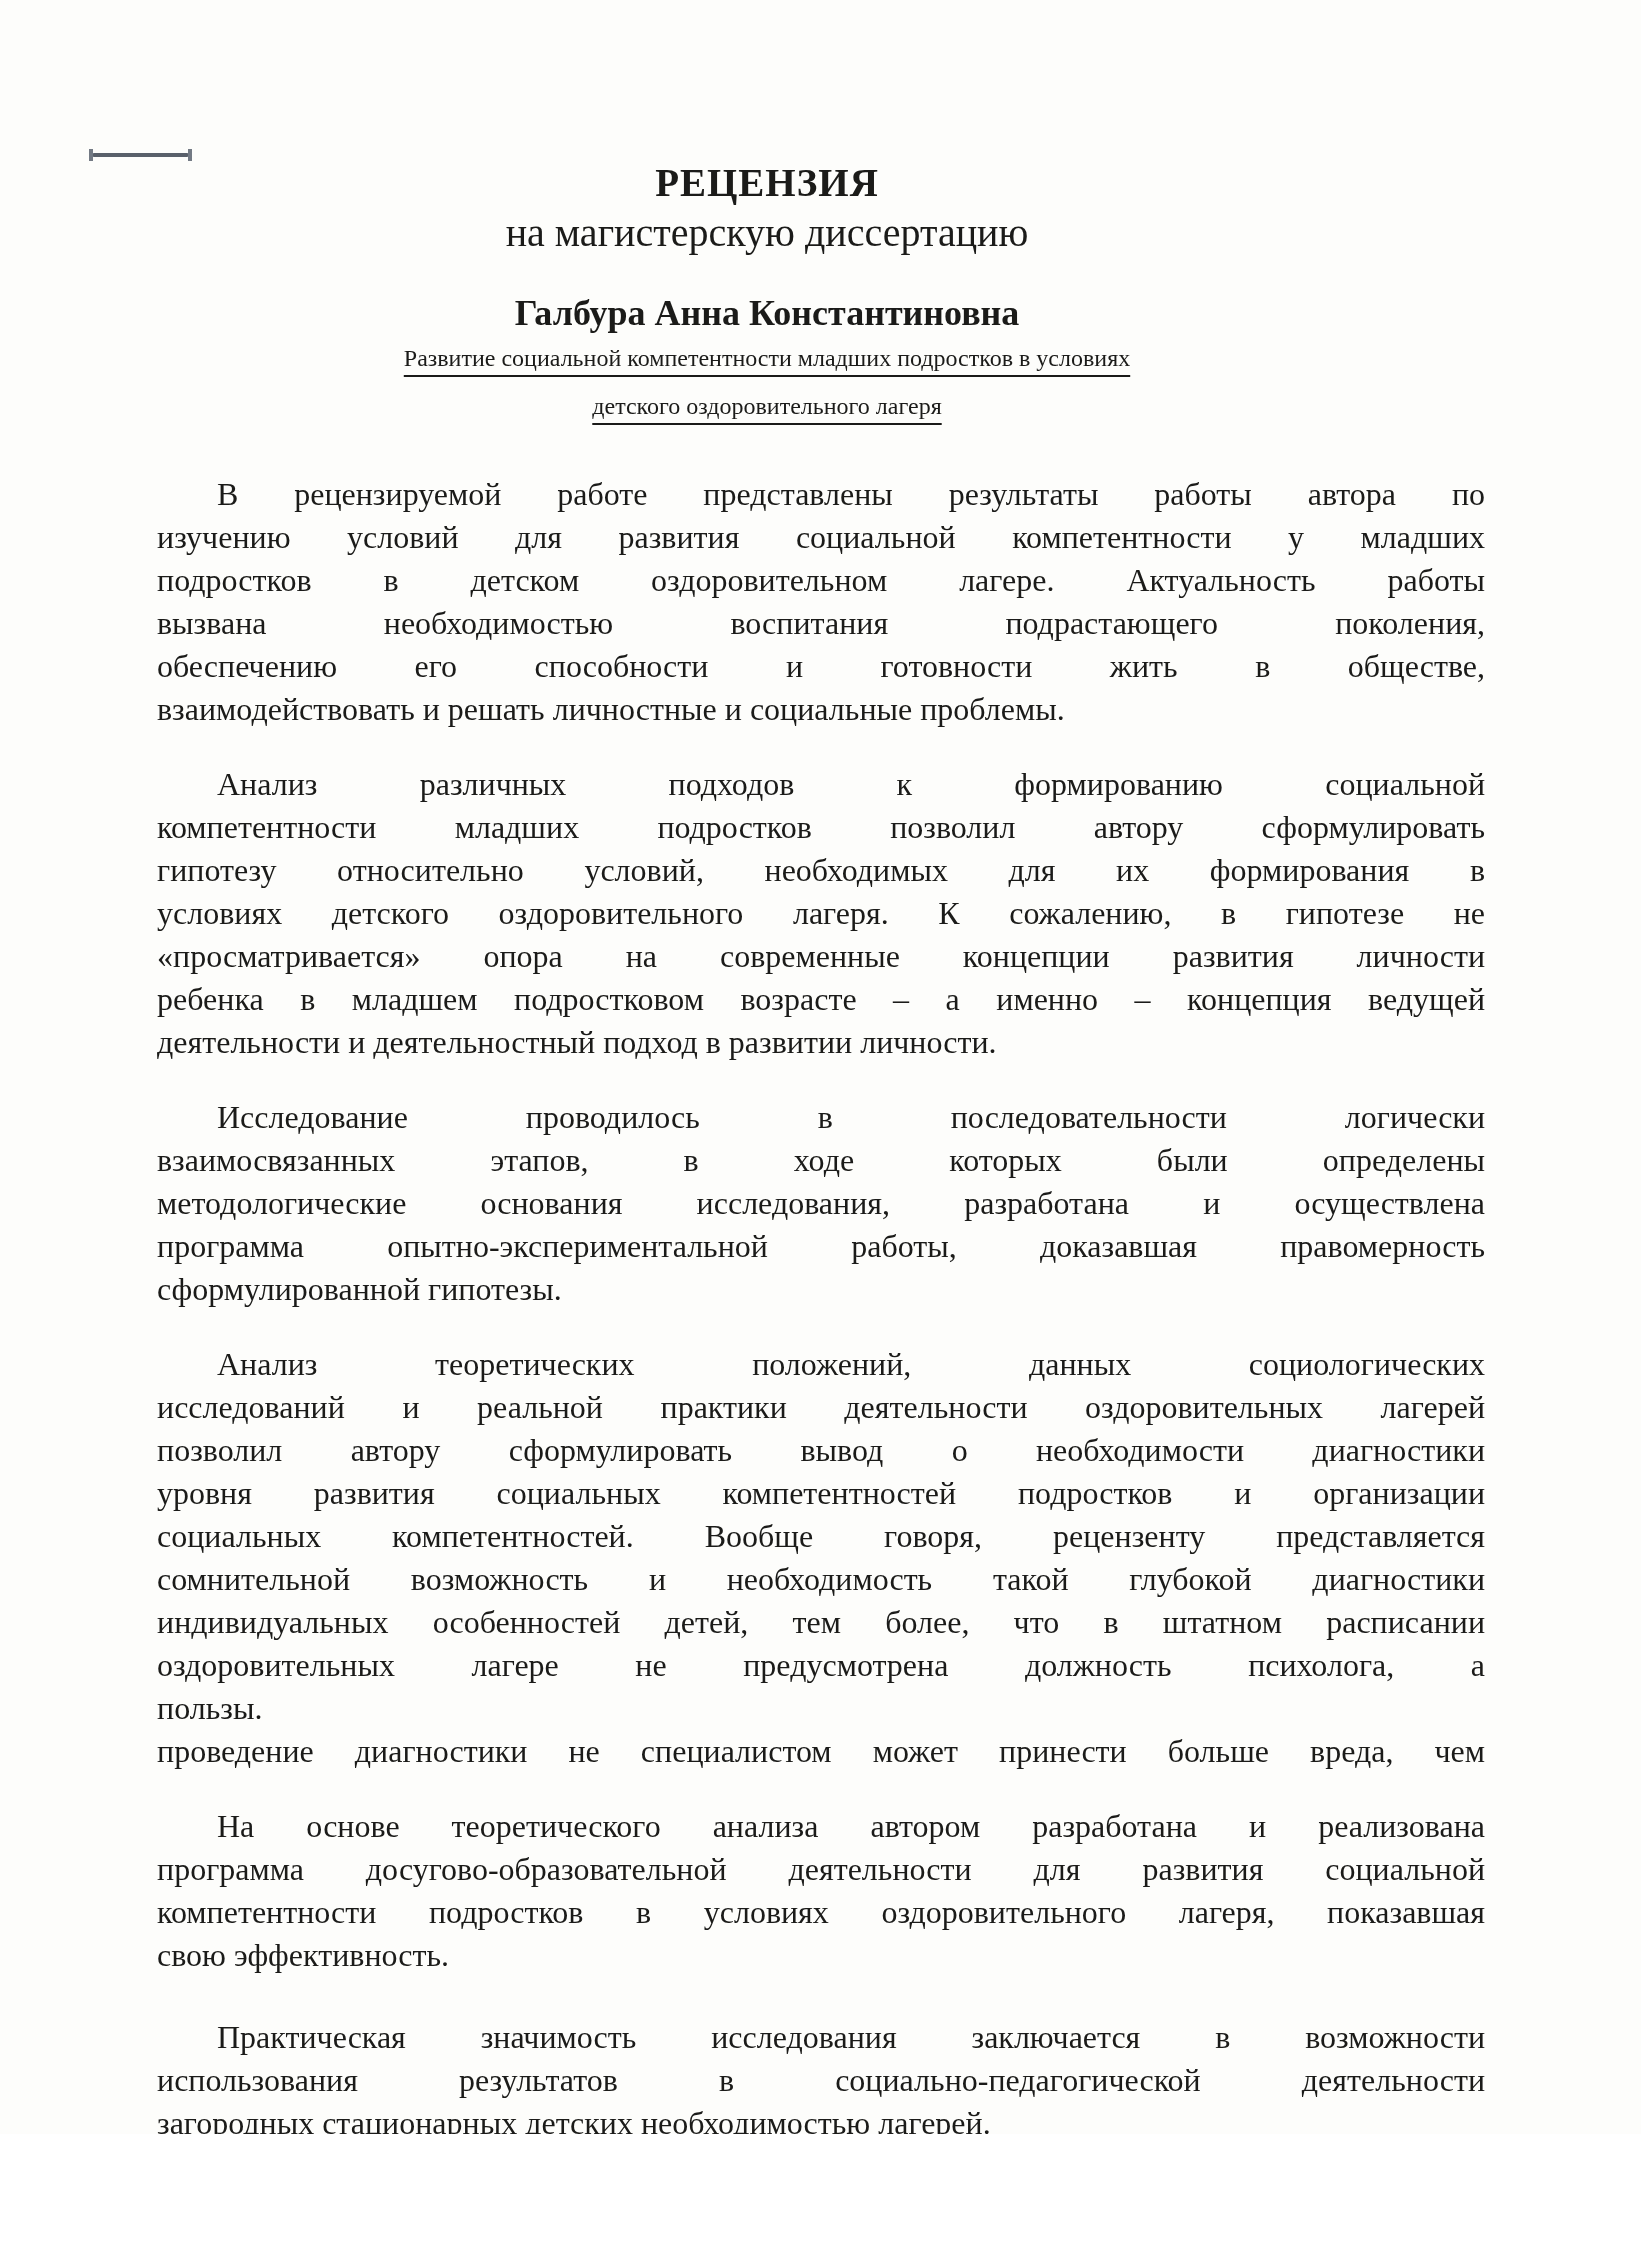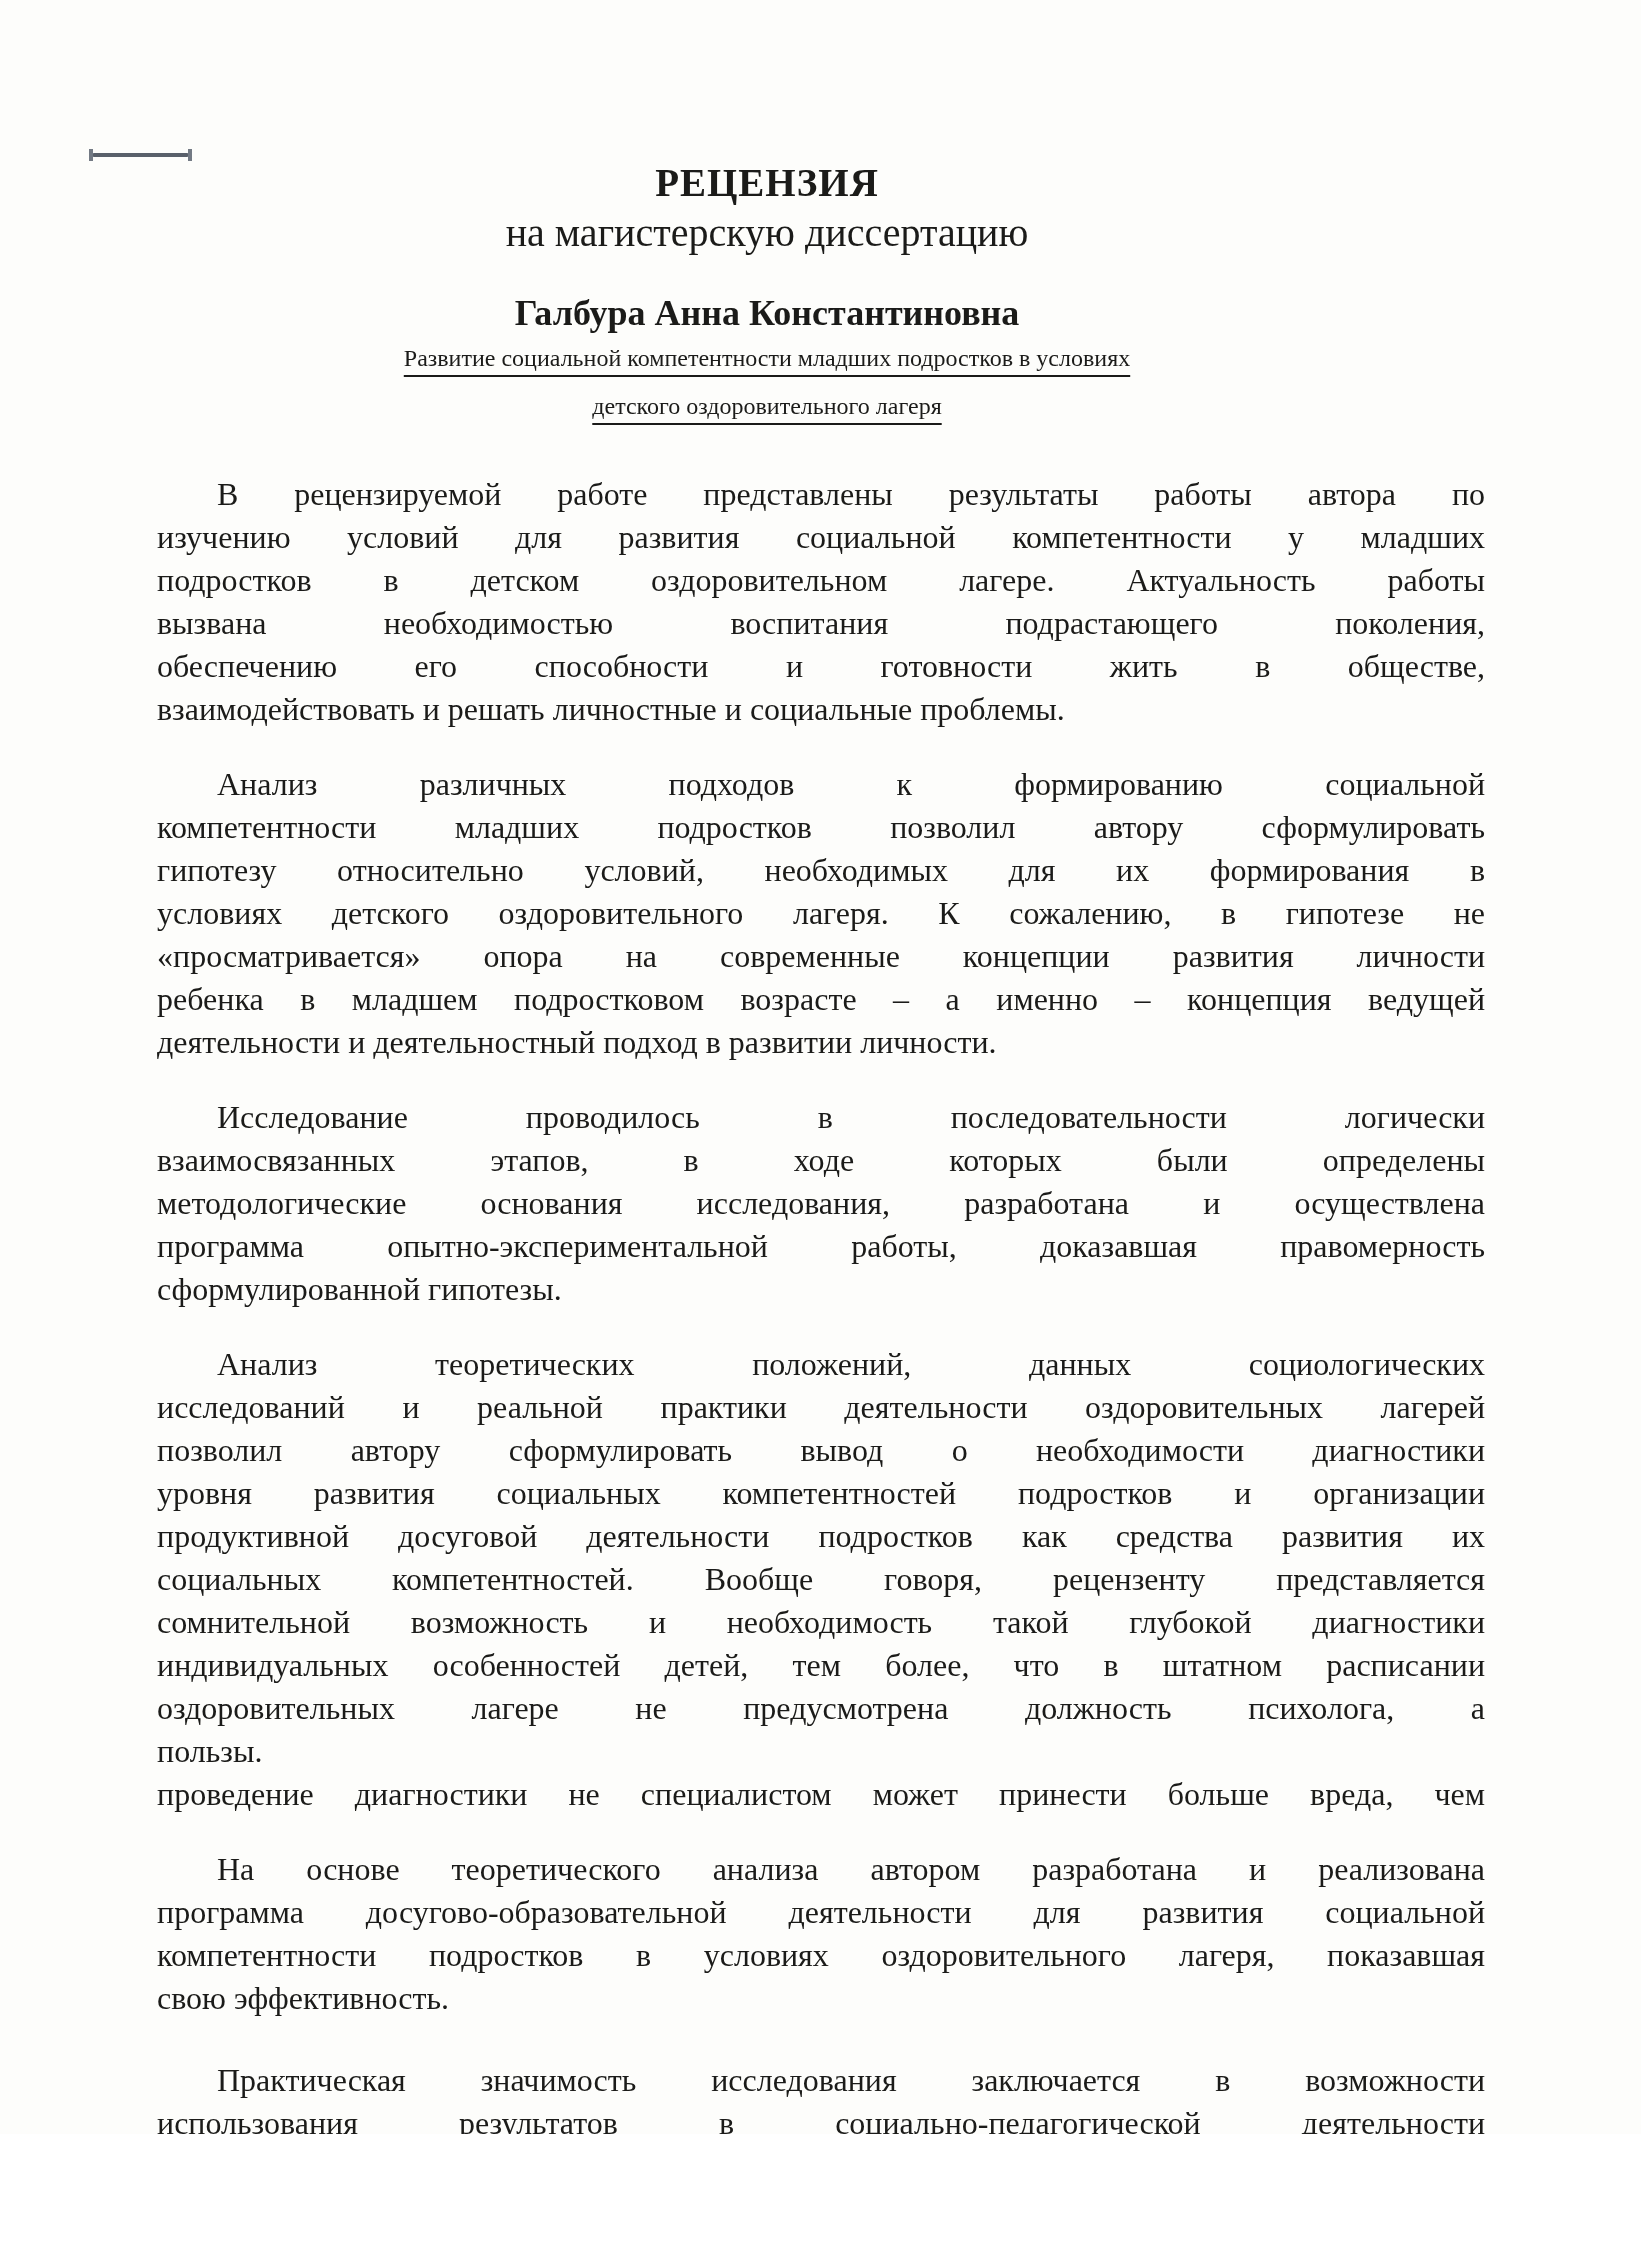--- a/index.html
+++ b/index.html
@@ -142,21 +142,20 @@
         <div class="ln">программа опытно-экспериментальной работы, доказавшая правомерность</div>
         <div class="ln last">сформулированной гипотезы.</div>
       <p></p>
 
       <p class="para">
         </p>
         <div class="ln first">Анализ теоретических положений, данных социологических</div>
         <div class="ln">исследований и реальной практики деятельности оздоровительных лагерей</div>
         <div class="ln">позволил автору сформулировать вывод о необходимости диагностики</div>
         <div class="ln">уровня развития социальных компетентностей подростков и организации</div>
-        <div class="ln">продуктивной досуговой деятельности подростков как средства развития их</div>
         <div class="ln">социальных компетентностей. Вообще говоря, рецензенту представляется</div>
         <div class="ln">сомнительной возможность и необходимость такой глубокой диагностики</div>
         <div class="ln">индивидуальных особенностей детей, тем более, что в штатном расписании</div>
         <div class="ln">оздоровительных лагере не предусмотрена должность психолога, а</div>
         <div class="ln last">пользы.</div>
         <div class="ln">проведение диагностики не специалистом может принести больше вреда, чем</div>
       <p></p>
 
       <p class="para">
         </p>

